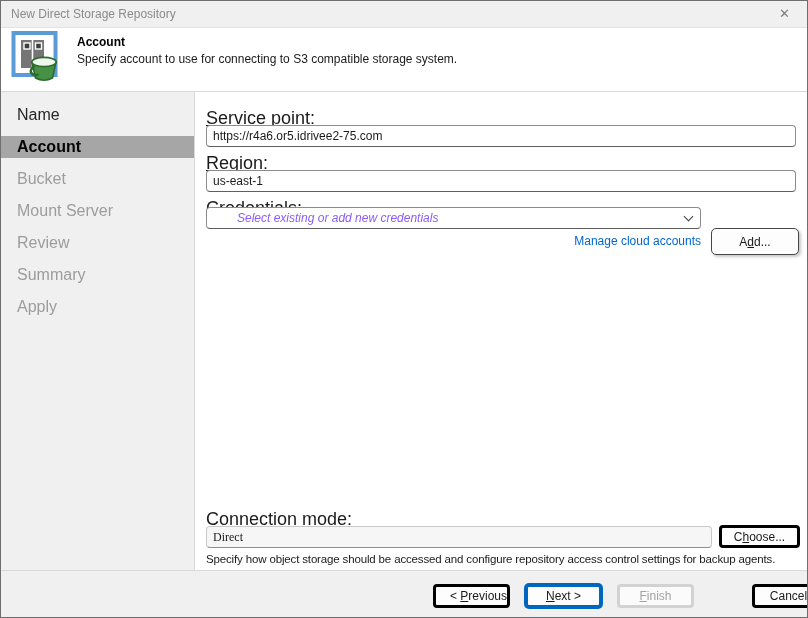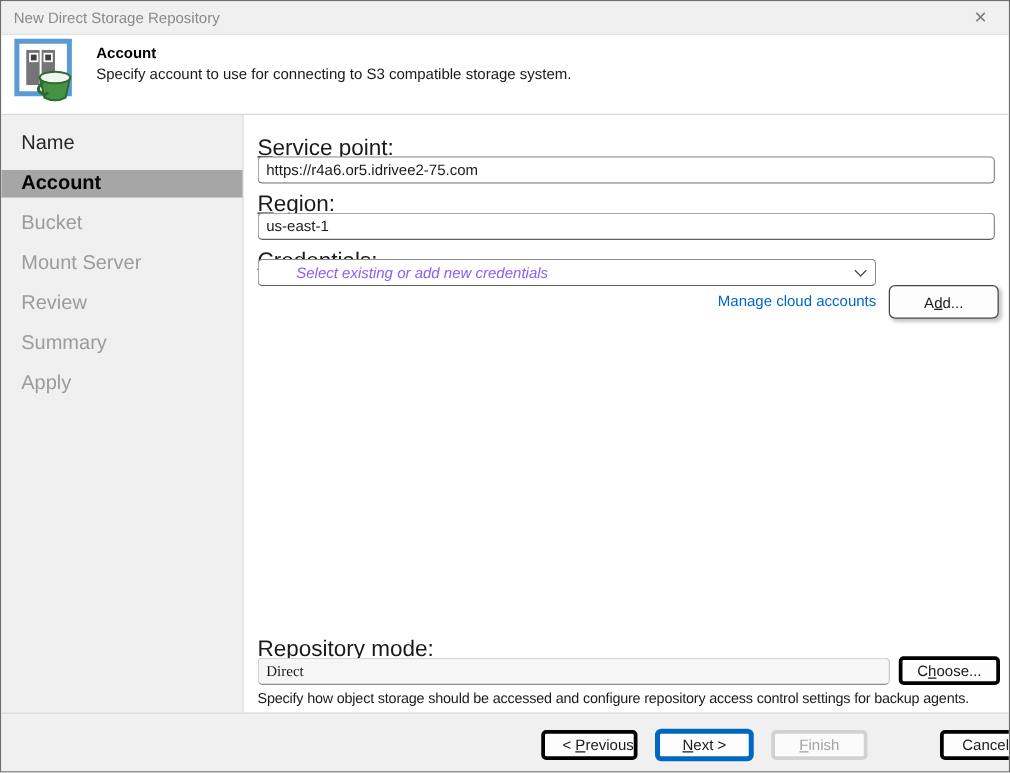--- a/index.html
+++ b/index.html
@@ -125,21 +125,21 @@
     <input class="txt" style="top: 78px; width: 590px;" type="text" value="us-east-1">
 
     <label class="flabel" style="top:106px"><u>C</u>redentials:</label>
     <div class="combo">
       <span class="ph">Select existing or add new credentials</span>
       <span class="chev"></span>
     </div>
     <button class="btn add">A<u>d</u>d...</button>
     <div class="link">Manage cloud accounts</div>
 
-    <label class="flabel" style="top:417px">Repository mode:</label>
+    <label class="flabel" style="top:417px">Connection mode:</label>
     <input class="txt readonly" style="top: 434px; width: 506px;" type="text" value="Direct">
     <button class="btn choose">C<u>h</u>oose...</button>
     <div class="hint">Specify how object storage should be accessed and configure repository access control settings for backup agents.</div>
   </div>
 
   <div class="footer">
     <button class="btn prev">&lt; <u>P</u>revious</button>
     <button class="btn next"><u>N</u>ext &gt;</button>
     <button class="btn finish"><u>F</u>inish</button>
     <button class="btn cancel">Cancel</button>

